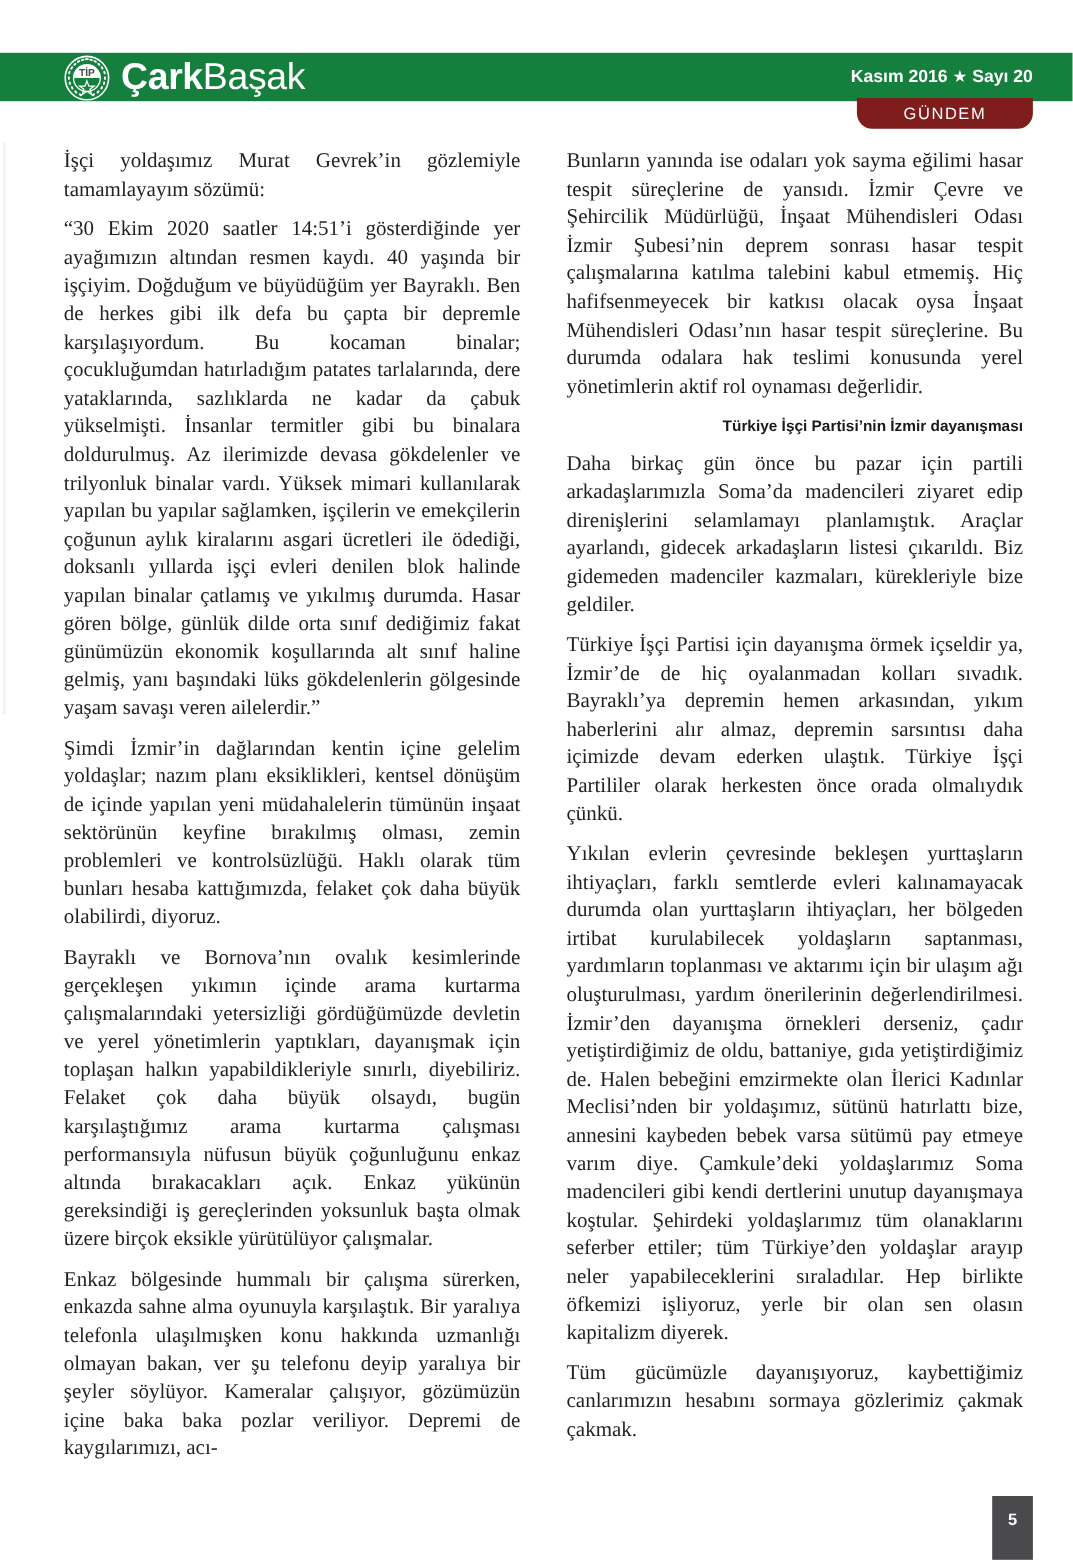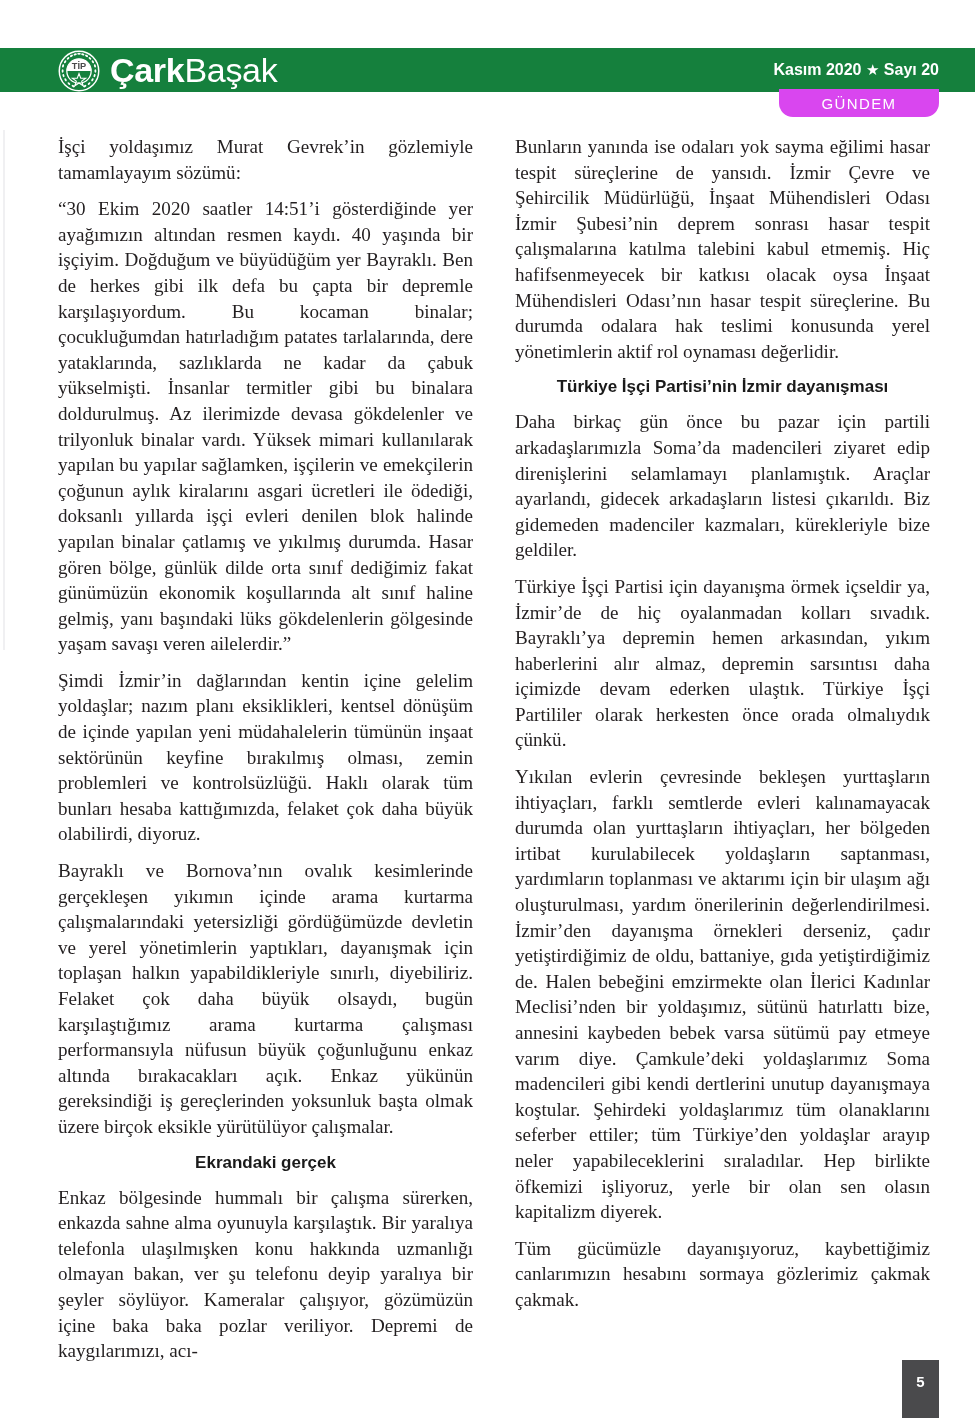--- a/index.html
+++ b/index.html
@@ -66,21 +66,21 @@
     color: #ffffff;
     white-space: nowrap;
   }
   .issue-line .star { font-weight: 400; font-size: 15px; }
 
   
   .section-tab {
     position: absolute;
     right: 36px; top: 89px;
     width: 160px; height: 28px;
-    background: #d946ef;
+    background: #7f1d1d;
     border-radius: 0 0 14px 14px;
     display: flex;
     align-items: center;
     justify-content: center;
   }
   .section-tab span {
     font-family: "Liberation Sans", sans-serif;
     font-size: 15px;
     letter-spacing: 1.4px;
     color: #ffffff;
@@ -103,25 +103,25 @@
     text-align: justify;
     text-justify: inter-word;
     hyphens: manual;
     -webkit-hyphens: manual;
   }
   .col p.last { margin-bottom: 0; }
 
   h2.subhead {
     margin: 7px 0 10px 0;
     font-family: "Liberation Sans", sans-serif;
-    font-size: 17px;
+    font-size: 14px;
     font-weight: 700;
     line-height: 24px;
     color: #1a1a1a;
-    text-align: center;
+    text-align: right;
   }
 
   
   .folio {
     position: absolute;
     right: 36px; bottom: 0;
     width: 37px; height: 58px;
     background: #4a4a4c;
     display: flex;
     align-items: flex-start;
@@ -173,38 +173,37 @@
 
         <path d="M21 50 A29 29 0 0 1 79 50 Z" fill="#ffffff"></path>
         <text x="50" y="45" text-anchor="middle" font-family="Liberation Sans, sans-serif" font-size="22" font-weight="700" fill="#4a4a4c">TİP</text>
 
         <polygon points="50,56 54.1,67.2 65.9,67.2 56.4,74.2 60.2,85.5 50,78.6 39.8,85.5 43.6,74.2 34.1,67.2 45.9,67.2" fill="none" stroke="#ffffff" stroke-width="2.6"></polygon>
       </svg>
     </span>
     <span class="brand-wordmark"><span class="w1">Çark</span><span class="w2">Başak</span></span>
   </div>
   <div class="issue-line">
-    <span>Kasım 2020</span>
+    <span>Kasım 2016</span>
     <span class="star">★</span>
     <span>Sayı 20</span>
   </div>
 </header>
 
 <div class="section-tab">
   <span>GÜNDEM</span>
 </div>
 
 <div class="article">
 
   <div class="col">
     <p>İşçi yoldaşımız Murat Gevrek’in gözlemiyle tamamlayayım sözümü:</p>
     <p>“30 Ekim 2020 saatler 14:51’i gösterdiğinde yer ayağımızın altından resmen kaydı. 40 yaşında bir işçiyim. Doğduğum ve büyüdüğüm yer Bayraklı. Ben de herkes gibi ilk defa bu çapta bir depremle karşılaşıyordum. Bu kocaman binalar; çocukluğumdan hatırladığım patates tarlalarında, dere yataklarında, sazlıklarda ne kadar da çabuk yükselmişti. İnsanlar termitler gibi bu binalara doldurulmuş. Az ilerimizde devasa gökdelenler ve trilyonluk binalar vardı. Yüksek mimari kullanılarak yapılan bu yapılar sağlamken, işçilerin ve emekçilerin çoğunun aylık kiralarını asgari ücretleri ile ödediği, doksanlı yıllarda işçi evleri denilen blok halinde yapılan binalar çatlamış ve yıkılmış durumda. Hasar gören bölge, günlük dilde orta sınıf dediğimiz fakat günümüzün ekonomik koşullarında alt sınıf haline gelmiş, yanı başındaki lüks gökdelenlerin gölgesinde yaşam savaşı veren ailelerdir.”</p>
     <p>Şimdi İzmir’in dağlarından kentin içine gelelim yoldaşlar; nazım planı eksiklikleri, kentsel dönüşüm de içinde yapılan yeni müdahalelerin tümünün inşaat sektörünün keyfine bırakılmış olması, zemin problemleri ve kontrolsüzlüğü. Haklı olarak tüm bunları hesaba kattığımızda,  felaket çok daha büyük olabilirdi, diyoruz.</p>
     <p>Bayraklı ve Bornova’nın ovalık kesimlerinde gerçekleşen yıkımın içinde arama kurtarma çalışmalarındaki yetersizliği gördüğümüzde devletin ve yerel yönetimlerin yaptıkları, dayanışmak için toplaşan halkın yapabildikleriyle sınırlı, diyebiliriz. Felaket çok daha büyük olsaydı, bugün karşılaştığımız arama kurtarma çalışması performansıyla nüfusun büyük çoğunluğunu enkaz altında bırakacakları açık. Enkaz yükünün gereksindiği iş gereçlerinden yoksunluk başta olmak üzere birçok eksikle yürütülüyor çalışmalar.</p>
-    <h2 class="subhead">Ekrandaki gerçek</h2>
     <p class="last">Enkaz bölgesinde hummalı bir çalışma sürerken, enkazda sahne alma oyunuyla karşılaştık. Bir yaralıya telefonla ulaşılmışken konu hakkında uzmanlığı olmayan bakan, ver şu telefonu deyip yaralıya bir şeyler söylüyor. Kameralar çalışıyor, gözümüzün içine baka baka pozlar veriliyor. Depremi de kaygılarımızı, acı-</p>
   </div>
 
   <div class="col">
     <p>Bunların yanında ise odaları yok sayma eğilimi hasar tespit süreçlerine de yansıdı. İzmir Çevre ve Şehircilik Müdürlüğü, İnşaat Mühendisleri Odası İzmir Şubesi’nin deprem sonrası hasar tespit çalışmalarına katılma talebini kabul etmemiş. Hiç hafifsenmeyecek bir katkısı olacak oysa İnşaat Mühendisleri Odası’nın hasar tespit süreçlerine. Bu durumda odalara hak teslimi konusunda yerel yönetimlerin aktif rol oynaması değerlidir.</p>
     <h2 class="subhead">Türkiye İşçi Partisi’nin İzmir dayanışması</h2>
     <p>Daha birkaç gün önce bu pazar için partili arkadaşlarımızla Soma’da madencileri ziyaret edip direnişlerini selamlamayı planlamıştık. Araçlar ayarlandı, gidecek arkadaşların listesi çıkarıldı. Biz gidemeden madenciler kazmaları, kürekleriyle bize geldiler.</p>
     <p>Türkiye İşçi Partisi için dayanışma örmek içseldir ya, İzmir’de de hiç oyalanmadan kolları sıvadık. Bayraklı’ya depremin hemen arkasından, yıkım haberlerini alır almaz, depremin sarsıntısı daha içimizde devam ederken ulaştık. Türkiye İşçi Partililer olarak herkesten önce orada olmalıydık çünkü.</p>
     <p>Yıkılan evlerin çevresinde bekleşen yurttaşların ihtiyaçları, farklı semtlerde evleri kalınamayacak durumda olan yurttaşların ihtiyaçları, her bölgeden irtibat kurulabilecek yoldaşların saptanması, yardımların toplanması ve aktarımı için bir ulaşım ağı oluşturulması, yardım önerilerinin değerlendirilmesi. İzmir’den dayanışma örnekleri derseniz, çadır yetiştirdiğimiz de oldu, battaniye, gıda yetiştirdiğimiz de.  Halen bebeğini emzirmekte olan İlerici Kadınlar Meclisi’nden bir yoldaşımız, sütünü hatırlattı bize, annesini kaybeden bebek varsa sütümü pay etmeye varım diye. Çamkule’deki yoldaşlarımız Soma madencileri gibi kendi dertlerini unutup dayanışmaya koştular. Şehirdeki yoldaşlarımız tüm olanaklarını seferber ettiler; tüm Türkiye’den yoldaşlar arayıp neler yapabileceklerini sıraladılar. Hep birlikte öfkemizi işliyoruz, yerle bir olan sen olasın kapitalizm diyerek.</p>
     <p class="last">Tüm gücümüzle dayanışıyoruz,  kaybettiğimiz canlarımızın hesabını sormaya gözlerimiz çakmak çakmak.</p>

